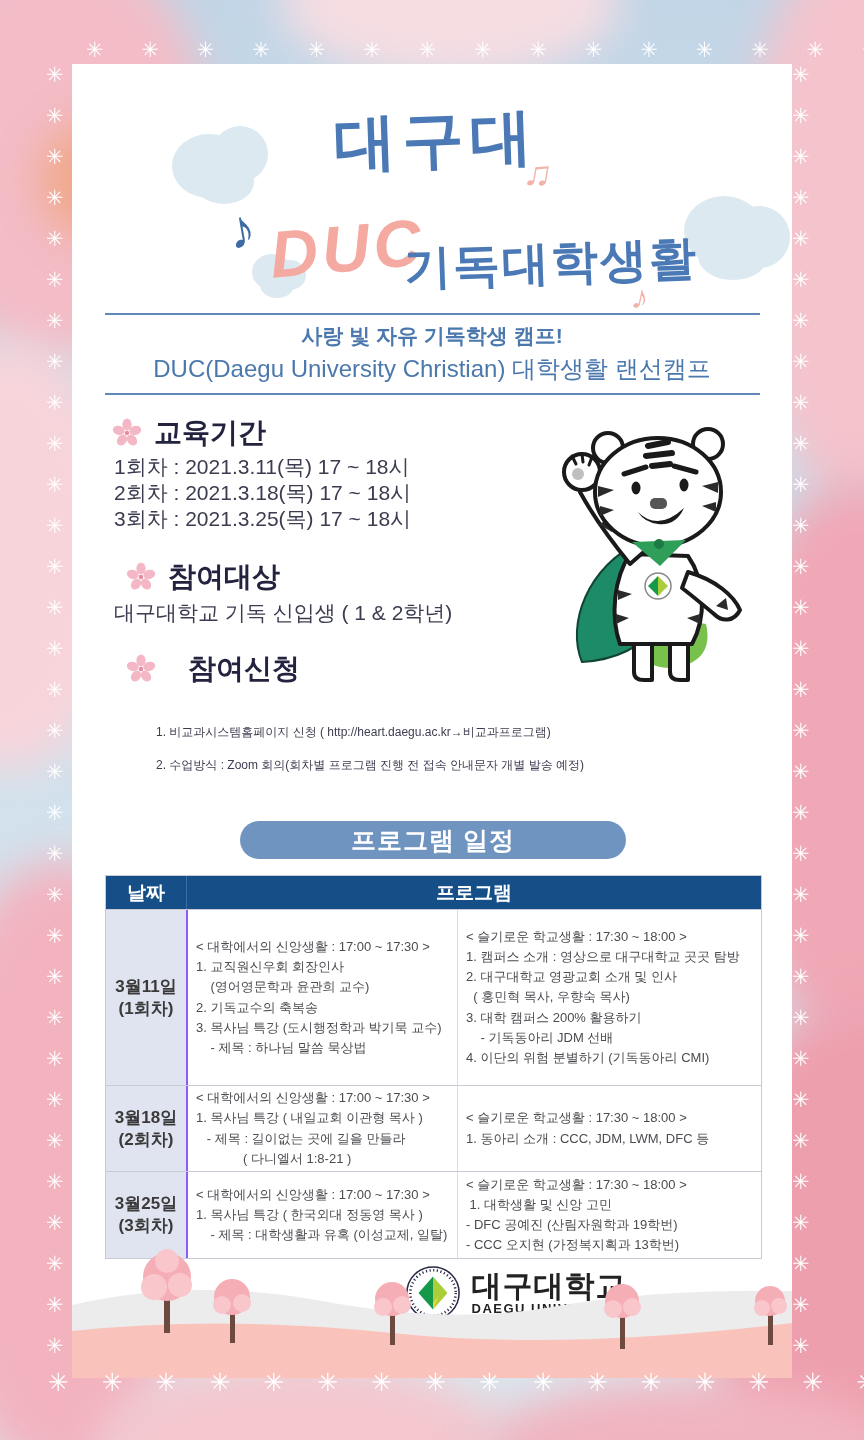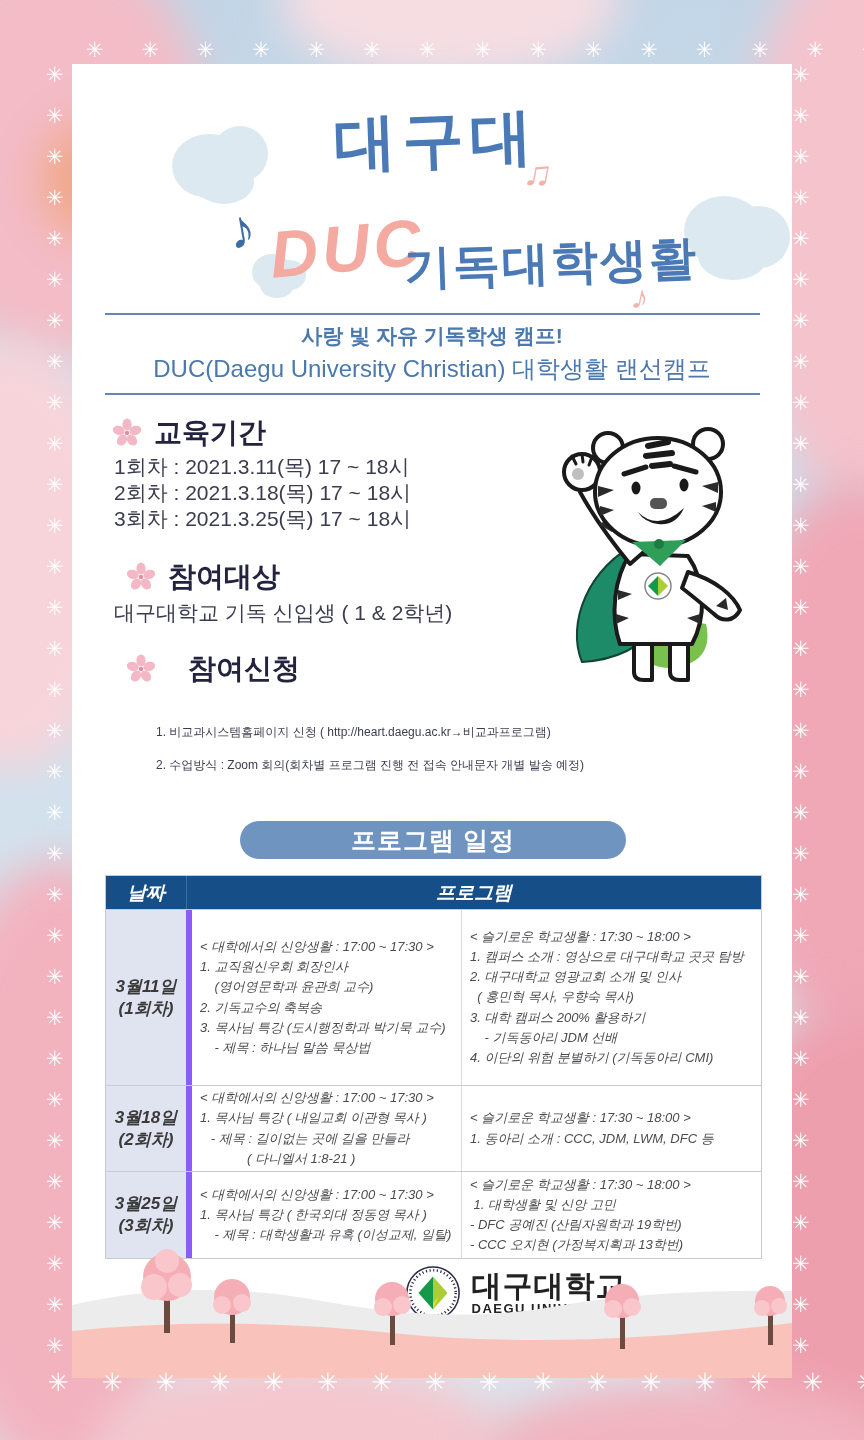--- a/index.html
+++ b/index.html
@@ -55,28 +55,28 @@
   .h1{left:40px;top:350px;} .h2{left:54px;top:494px;} .h3{left:54px;top:586px;gap:32px;}
   .sec-body{position:absolute;font-size:21px;color:#3c3c50;line-height:26px;white-space:pre;}
   .bd1{left:42px;top:390px;}
   .bd2{left:42px;top:536px;}
   .bd3{left:36px;top:652px;font-size:12px;line-height:33px;margin-left:48px;}
   
   .mascot{position:absolute;left:458px;top:350px;width:262px;height:282px;}
   
   .pill{position:absolute;left:168px;top:757px;width:386px;height:38px;background:#7094c0;border-radius:19px;
     display:flex;align-items:center;justify-content:center;color:#fff;font-size:25px;font-weight:bold;letter-spacing:1px;}
-  .table{position:absolute;left:33px;top:811px;width:657px;border:1px solid #c8cbd3;box-sizing:border-box;font-style:italic;}
+  .table{position:absolute;left:33px;top:811px;width:657px;border:1px solid #c8cbd3;box-sizing:border-box;}
   .thead{display:flex;background:#164f88;color:#fff;font-weight:bold;font-size:19px;height:33px;}
   .th-date{width:80px;display:flex;align-items:center;justify-content:center;border-right:1px solid #3a6ea4;}
   .th-prog{flex:1;display:flex;align-items:center;justify-content:center;}
   .trow{display:flex;border-top:1px solid #c8cbd3;}
   .r1{height:175px;} .r2{height:85px;} .r3{height:86px;}
   .td-date{width:80px;background:#e0e4f0;display:flex;align-items:center;justify-content:center;text-align:center;
-    font-size:17px;font-weight:bold;color:#3a3a3a;white-space:pre-line;line-height:22px;border-right:6px solid #8b5cf6;}
+    font-size:17px;font-weight:bold;color:#3a3a3a;white-space:pre-line;line-height:22px;border-right:2px solid #8b5cf6;}
   .td-cell{font-size:13px;color:#4b4b50;line-height:1.55;white-space:pre;display:flex;align-items:center;box-sizing:border-box;}
   .td-left{width:270px;padding:4px 21px 4px 8px;border-right:1px solid #d9dce2;}
   .td-right{flex:1;padding:4px 2px 4px 8px;}
   
   .logo-row{position:absolute;left:0;top:1200px;width:824px;display:flex;align-items:center;justify-content:center;gap:10px;margin-left:31px;}
   .logo-text{display:flex;flex-direction:column;line-height:1.05;}
   .logo-kr{font-size:30px;font-weight:bold;color:#222;letter-spacing:1px;}
   .logo-en{font-size:13px;font-weight:bold;color:#222;letter-spacing:1.5px;}
   .landscape{position:absolute;left:0;bottom:0;width:720px;height:135px;}
 </style>

